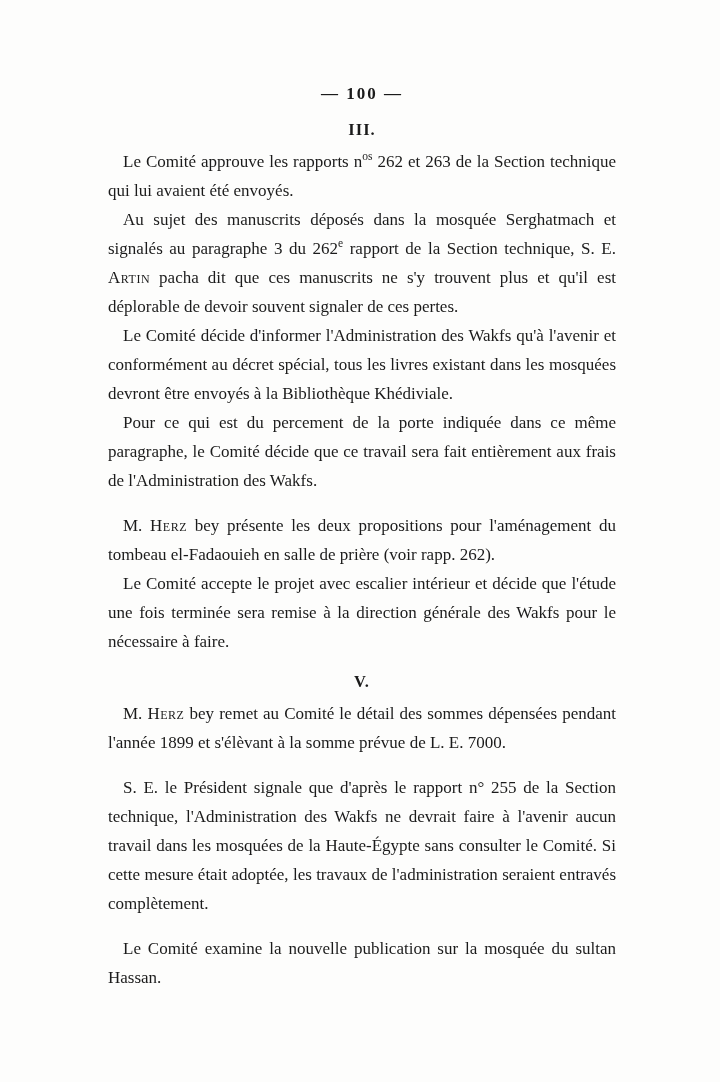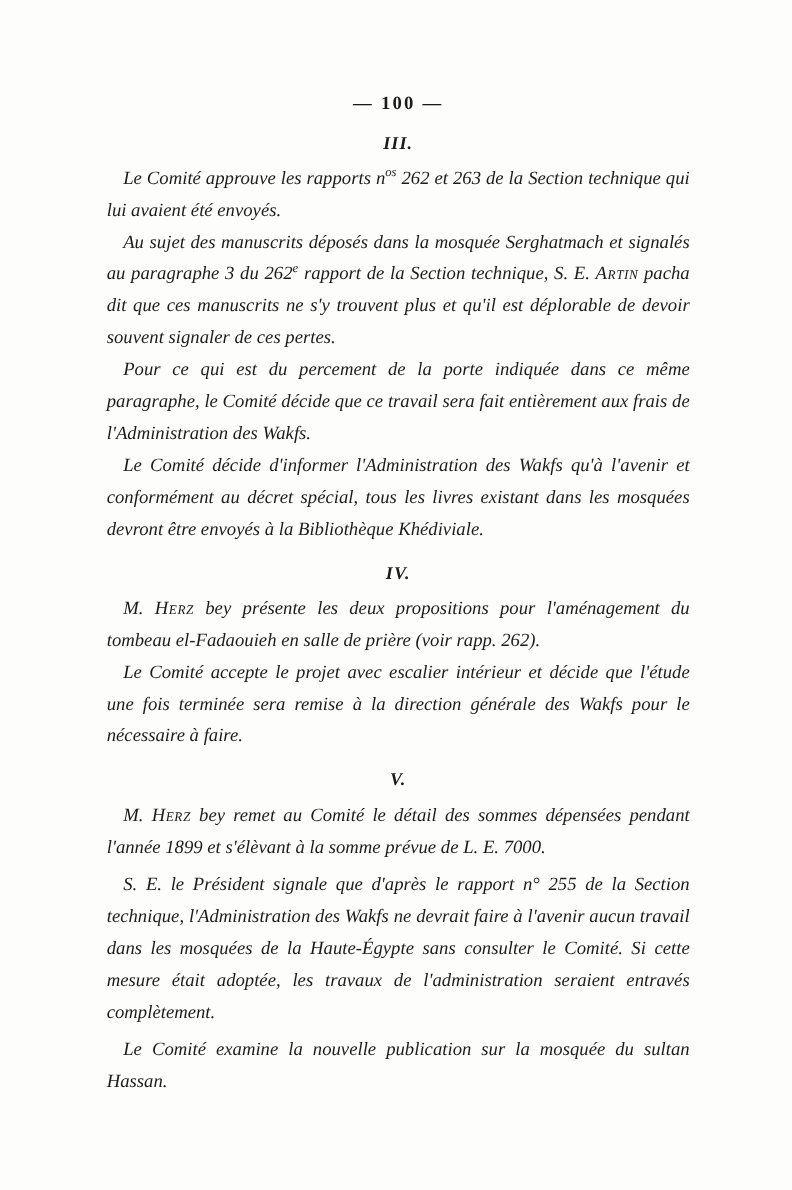--- a/index.html
+++ b/index.html
@@ -26,21 +26,21 @@
     letter-spacing: 2px;
     margin: 0 0 10px 0;
   }
   .section-heading {
     text-align: center;
     font-size: 16.5px;
     font-weight: bold;
     letter-spacing: 1px;
     margin: 16px 0 7px 0;
   }
-  .doc-section { margin: 5px; font-style: italic; }
+  .doc-section { margin: 16px; }
   .para {
     margin: 0;
     font-size: 17px;
     line-height: 29px;
     text-align: justify;
     text-indent: 15px;
   }
   .run-normal { }
   .run-sc { font-variant: small-caps; letter-spacing: 0.5px; }
   .run-sup {
@@ -52,25 +52,24 @@
 </head>
 <body>
 
 <div class="page">
   <div class="page-number">— 100 —</div>
   <div>
       <section class="doc-section">
         <div class="section-heading">III.</div>
         <p class="para"><span class="run-normal">Le Comité approuve les rapports n</span><span class="run-sup">os</span><span class="run-normal"> 262 et 263 de la Section technique qui lui avaient été envoyés.</span></p>
         <p class="para"><span class="run-normal">Au sujet des manuscrits déposés dans la mosquée Serghatmach et signalés au paragraphe 3 du 262</span><span class="run-sup">e</span><span class="run-normal"> rapport de la Section technique, S. E. </span><span class="run-sc">Artin</span><span class="run-normal"> pacha dit que ces manuscrits ne s'y trouvent plus et qu'il est déplorable de devoir souvent signaler de ces pertes.</span></p>
+        <p class="para"><span class="run-normal">Le Comité décide d'informer l'Administration des Wakfs qu'à l'avenir et conformément au décret spécial, tous les livres existant dans les mosquées devront être envoyés à la Bibliothèque Khédiviale.</span></p>
         <p class="para"><span class="run-normal">Pour ce qui est du percement de la porte indiquée dans ce même paragraphe, le Comité décide que ce travail sera fait entièrement aux frais de l'Administration des Wakfs.</span></p>
-        <p class="para"><span class="run-normal">Le Comité décide d'informer l'Administration des Wakfs qu'à l'avenir et conformément au décret spécial, tous les livres existant dans les mosquées devront être envoyés à la Bibliothèque Khédiviale.</span></p>
       </section>
       <section class="doc-section">
-        <div class="section-heading">IV.</div>
         <p class="para"><span class="run-normal">M. </span><span class="run-sc">Herz</span><span class="run-normal"> bey présente les deux propositions pour l'aménagement du tombeau el-Fadaouieh en salle de prière (voir rapp. 262).</span></p>
         <p class="para"><span class="run-normal">Le Comité accepte le projet avec escalier intérieur et décide que l'étude une fois terminée sera remise à la direction générale des Wakfs pour le nécessaire à faire.</span></p>
       </section>
       <section class="doc-section">
         <div class="section-heading">V.</div>
         <p class="para"><span class="run-normal">M. </span><span class="run-sc">Herz</span><span class="run-normal"> bey remet au Comité le détail des sommes dépensées pendant l'année 1899 et s'élèvant à la somme prévue de L. E. 7000.</span></p>
       </section>
       <section class="doc-section">
         <p class="para"><span class="run-normal">S. E. le Président signale que d'après le rapport n° 255 de la Section technique, l'Administration des Wakfs ne devrait faire à l'avenir aucun travail dans les mosquées de la Haute-Égypte sans consulter le Comité. Si cette mesure était adoptée, les travaux de l'administration seraient entravés complètement.</span></p>
       </section>

